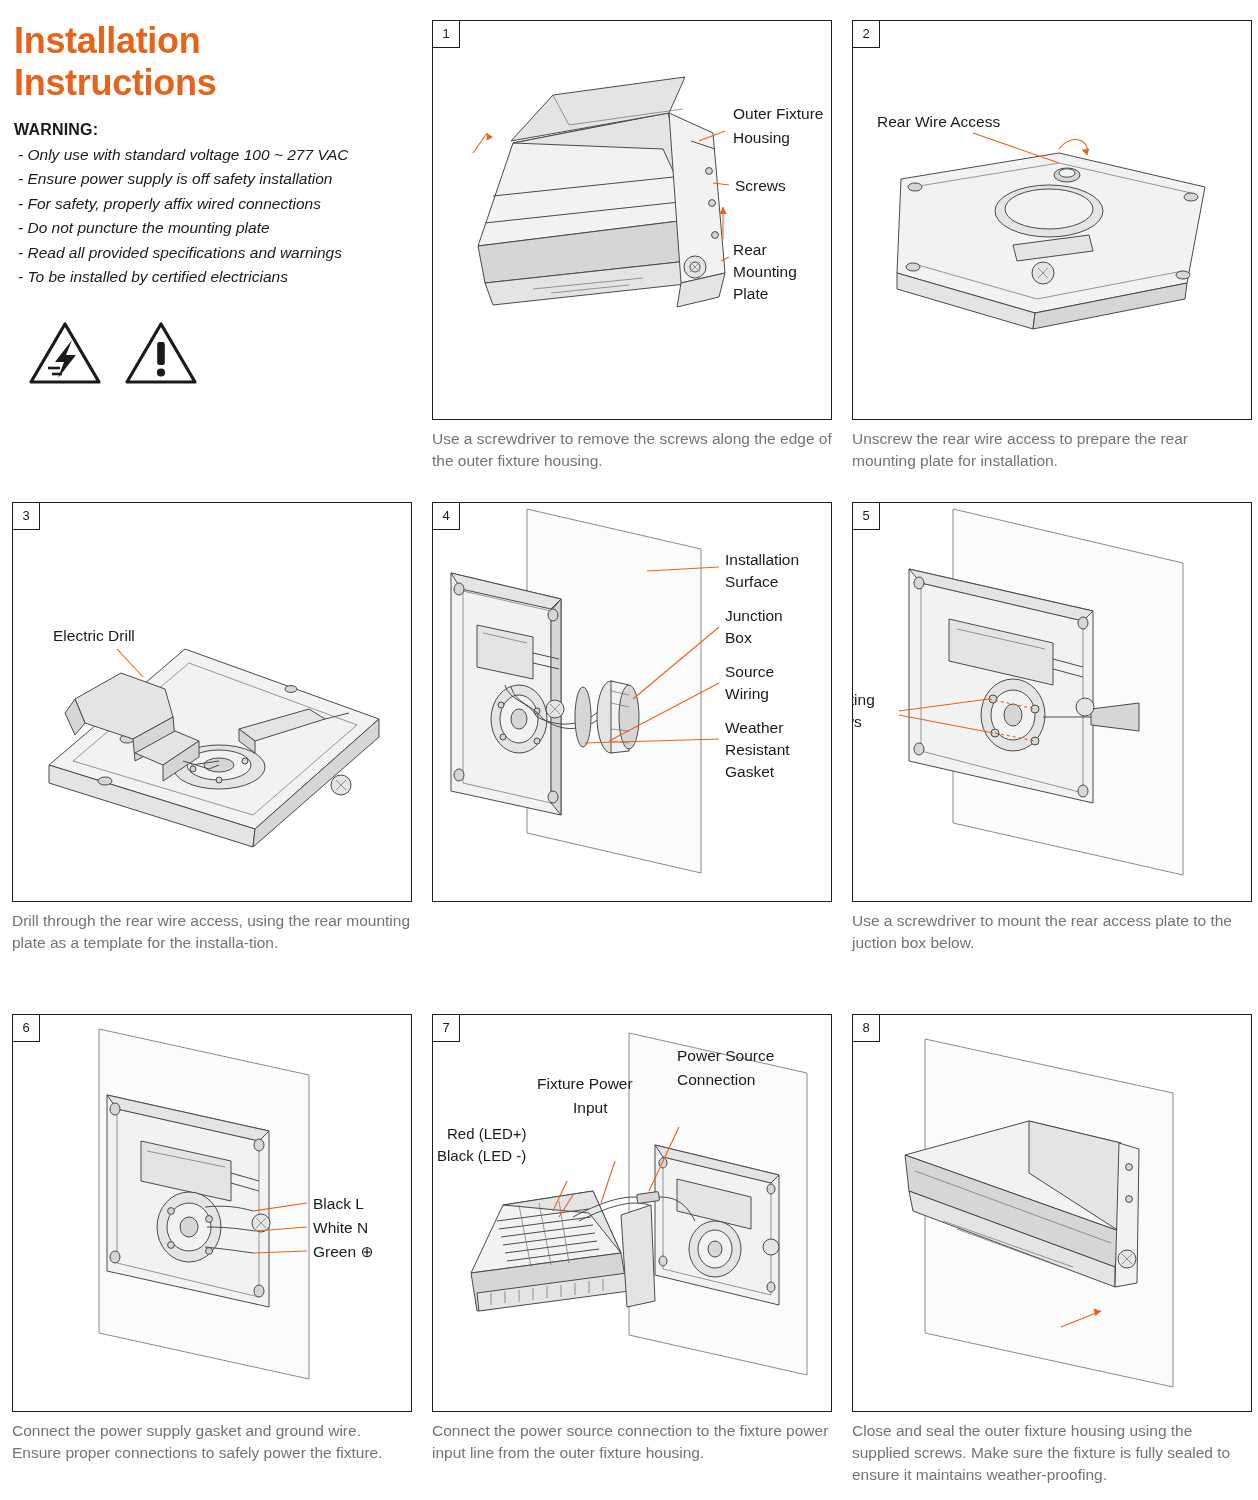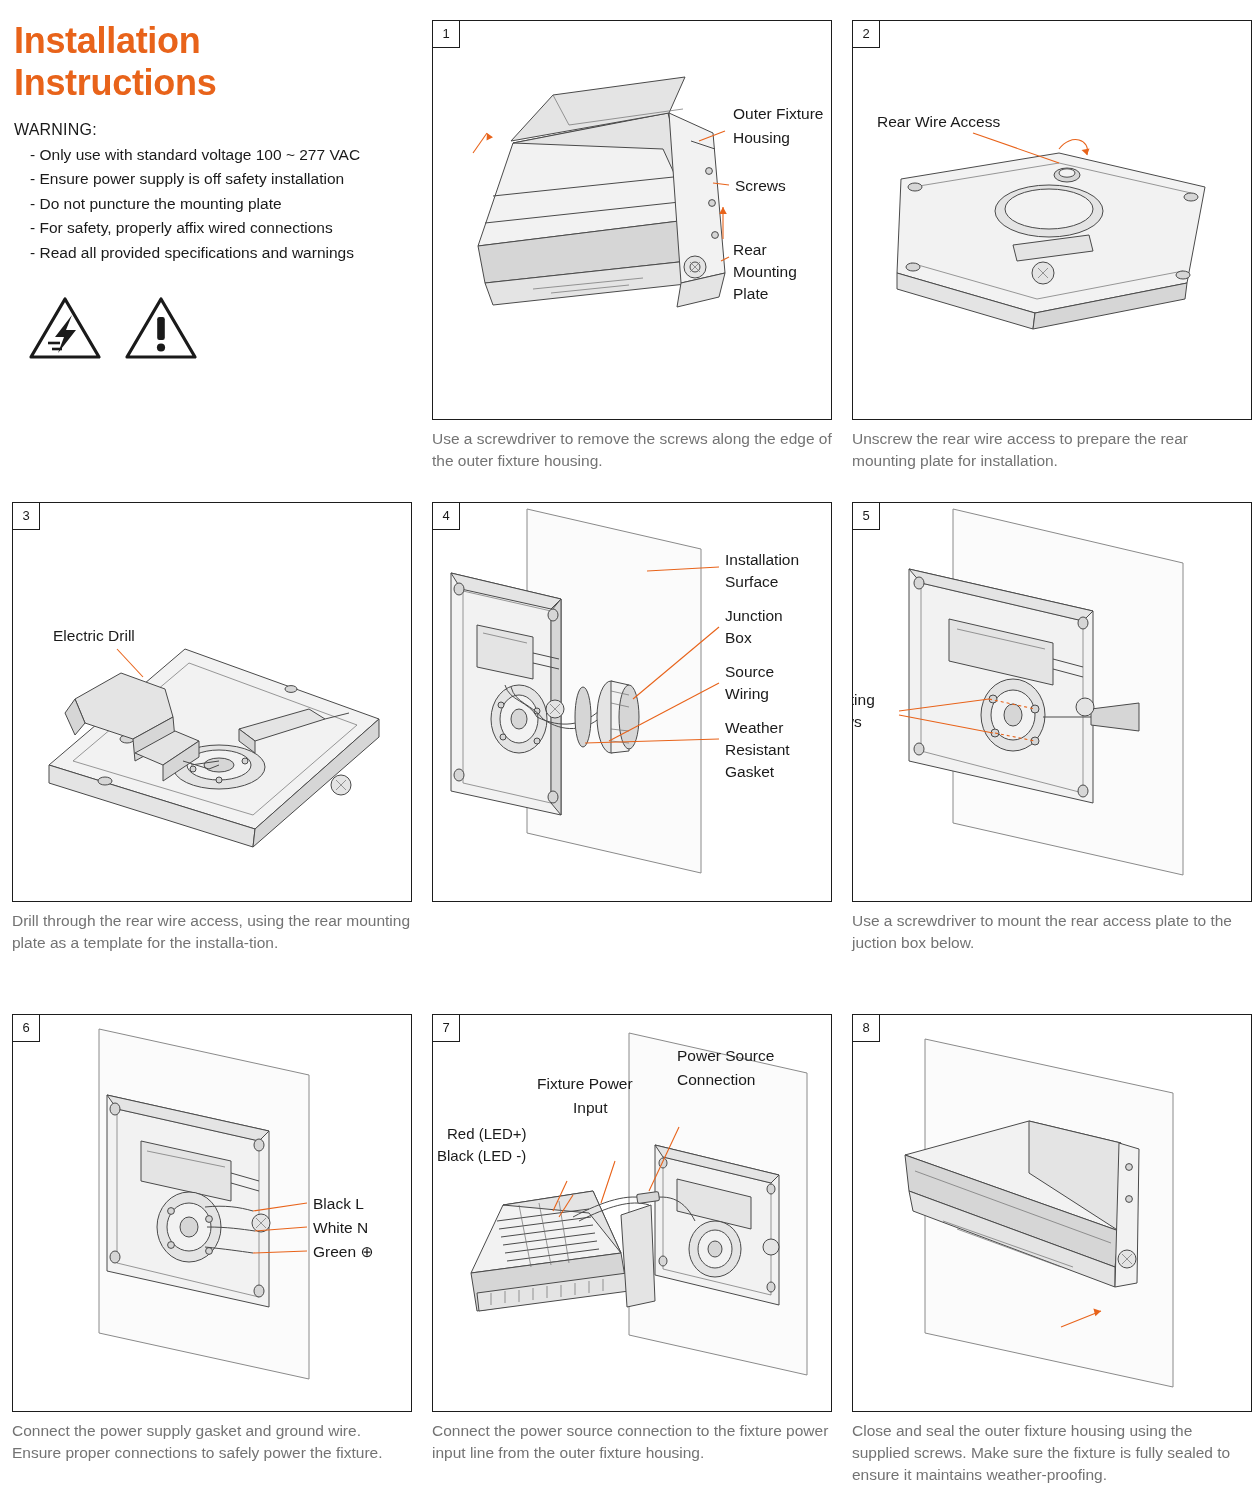--- a/index.html
+++ b/index.html
@@ -75,29 +75,30 @@
   .title {
     color: #e8631a;
     font-size: 36px;
     font-weight: bold;
     line-height: 1.18;
     letter-spacing: -0.3px;
   }
   .warn-head {
     margin-top: 16px;
     font-size: 16px;
-    font-weight: normal;
+    font-weight: bold;
     letter-spacing: 0.2px;
   }
   .warn-list {
-    margin: 4px 0 0 16px;
+    margin: 4px 0 0 4px;
     padding: 0;
     list-style: none;
     font-size: 15.5px;
     line-height: 1.58;
+    font-style: italic;
   }
   .hazard-row {
     margin-top: 30px;
     display: flex;
     gap: 22px;
     padding-left: 14px;
   }
 
   
   svg { display: block; }
@@ -127,23 +128,24 @@
 
   <div class="title-block">
     <div class="title">
       <div>Installation</div>
       <div>Instructions</div>
     </div>
     <div class="warn-head">WARNING:</div>
     <ul class="warn-list">
       <li>- Only use with standard voltage 100 ~ 277 VAC</li>
       <li>- Ensure power supply is off safety installation</li>
+      <li>- For safety, properly affix wired connections</li>
       <li>- Do not puncture the mounting plate</li>
-      <li>- For safety, properly affix wired connections</li>
       <li>- Read all provided specifications and warnings</li>
+      <li>- To be installed by certified electricians</li>
     </ul>
 
     <div class="hazard-row">
       <svg width="74" height="66" viewBox="0 0 74 66">
         <path d="M37 4 L71 62 L3 62 Z" fill="#ffffff" stroke="#1a1a1a" stroke-width="3.2" stroke-linejoin="round"></path>
         <path d="M44 20 L27 42 L36 42 L30 58 L48 35 L38 35 Z" fill="#1a1a1a"></path>
         <path d="M20 48 L32 48" stroke="#1a1a1a" stroke-width="2.6"></path>
         <path d="M24 54 L34 54" stroke="#1a1a1a" stroke-width="2.6"></path>
       </svg>
       <svg width="74" height="66" viewBox="0 0 74 66">

